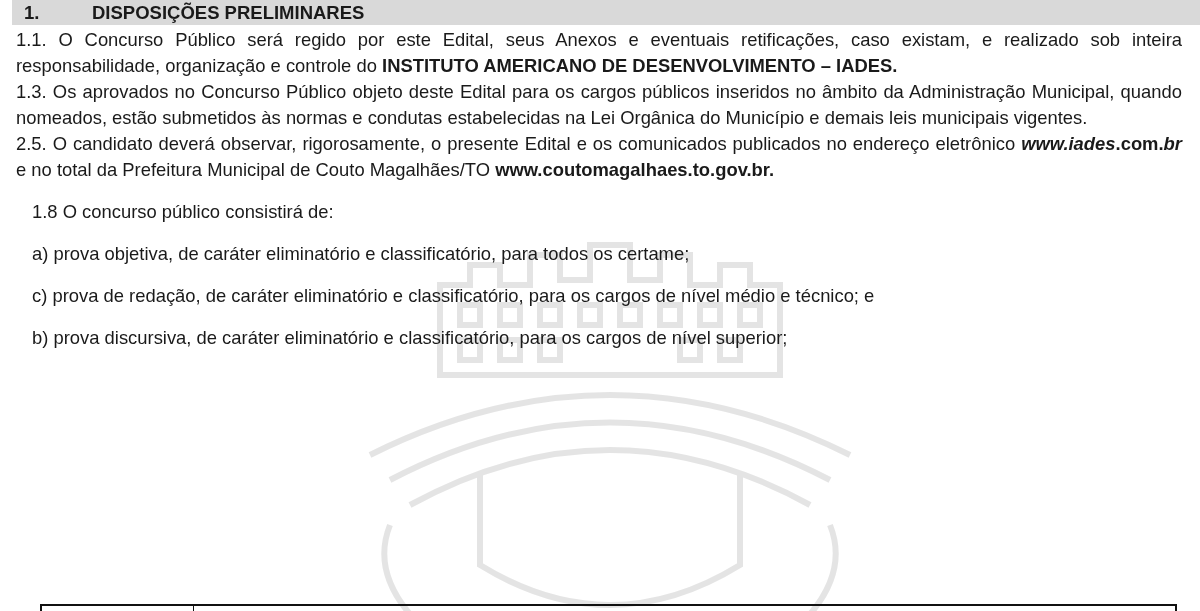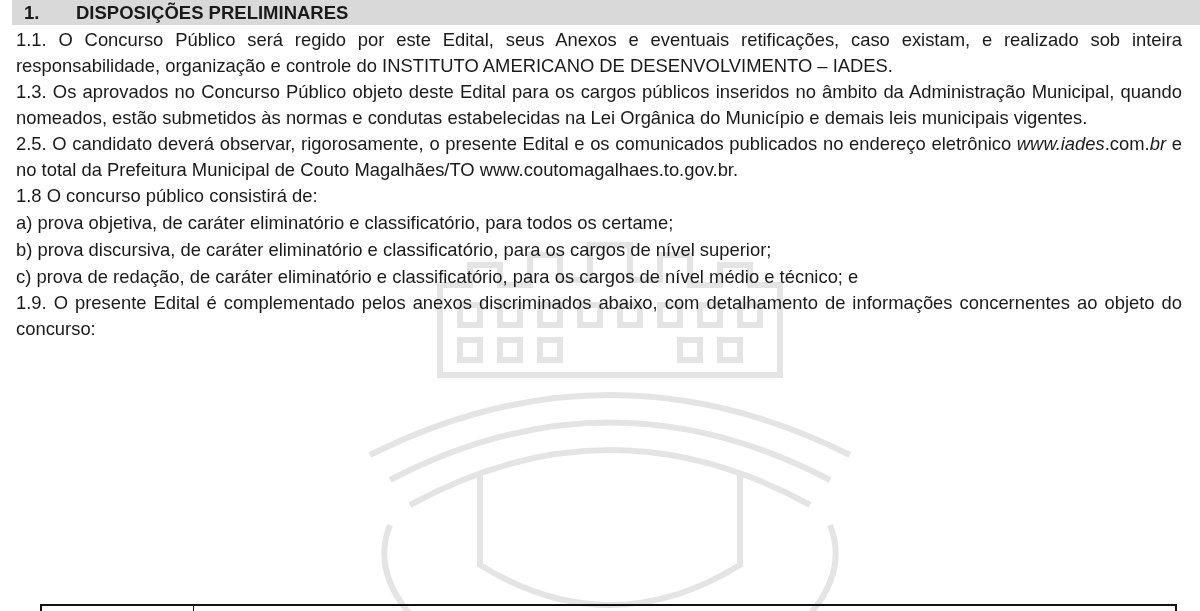--- a/index.html
+++ b/index.html
@@ -41,42 +41,42 @@
     font-size: 18.5px;
     line-height: 25px;
     color: #1a1a1a;
   }
   .section-header .num {
     position: absolute;
     left: 12px;
   }
   .section-header .title {
     position: absolute;
-    left: 64px;
+    left: 80px;
   }
   .content {
     position: absolute;
     left: 16px;
     top: 27px;
     width: 1166px;
     font-size: 18.4px;
     line-height: 26px;
   }
   .para {
     text-align: justify;
     text-align-last: left;
     margin: 0;
   }
   .item {
-    margin: 0;
+    margin: 16px;
     white-space: nowrap;
   }
   .item.spaced { margin-top: 1px; }
-  b { font-weight: normal; }
-  .url-italic { font-weight: normal; font-style: italic; }
+  b { font-weight: bold; }
+  .url-italic { font-weight: bold; font-style: italic; }
   .annex-table {
     position: absolute;
     left: 40px;
     top: 604px;
     width: 1137px;
     height: 20px;
     border: 2px solid #111;
     border-bottom: none;
     box-sizing: border-box;
   }
@@ -123,23 +123,22 @@
 
     <p class="para"><span>1.3. Os aprovados no Concurso Público objeto deste Edital para os cargos públicos inseridos no âmbito da Administração Municipal, quando nomeados, estão submetidos às normas e condutas estabelecidas na Lei Orgânica do Município e demais leis municipais vigentes.</span></p>
 
 
 
     <p class="para"><span>2.5. O candidato deverá observar, rigorosamente, o presente Edital e os comunicados publicados no endereço eletrônico </span><a><span class="url-italic">www.iades</span><b>.com.</b><span class="url-italic">br</span></a><span> e no total da Prefeitura Municipal de Couto Magalhães/TO </span><a><b>www.coutomagalhaes.to.gov.br.</b></a></p>
 
 
     <p class="item">1.8 O concurso público consistirá de:</p>
     <p class="item spaced">a) prova objetiva, de caráter eliminatório e classificatório, para todos os certame;</p>
+    <p class="item spaced">c) prova de redação, de caráter eliminatório e classificatório, para os cargos de nível médio e técnico; e</p>
     <p class="item spaced">b) prova discursiva, de caráter eliminatório e classificatório, para os cargos de nível superior;</p>
-    <p class="item spaced">c) prova de redação, de caráter eliminatório e classificatório, para os cargos de nível médio e técnico; e</p>
 
-    <p class="para"><span>1.9. O presente Edital é complementado pelos anexos discriminados abaixo, com detalhamento de informações concernentes ao objeto do concurso:</span></p>
   </div>
 
   <div class="annex-table">
     <div class="col-divider"></div>
   </div>
 
 </div>
 
 </body></html>

